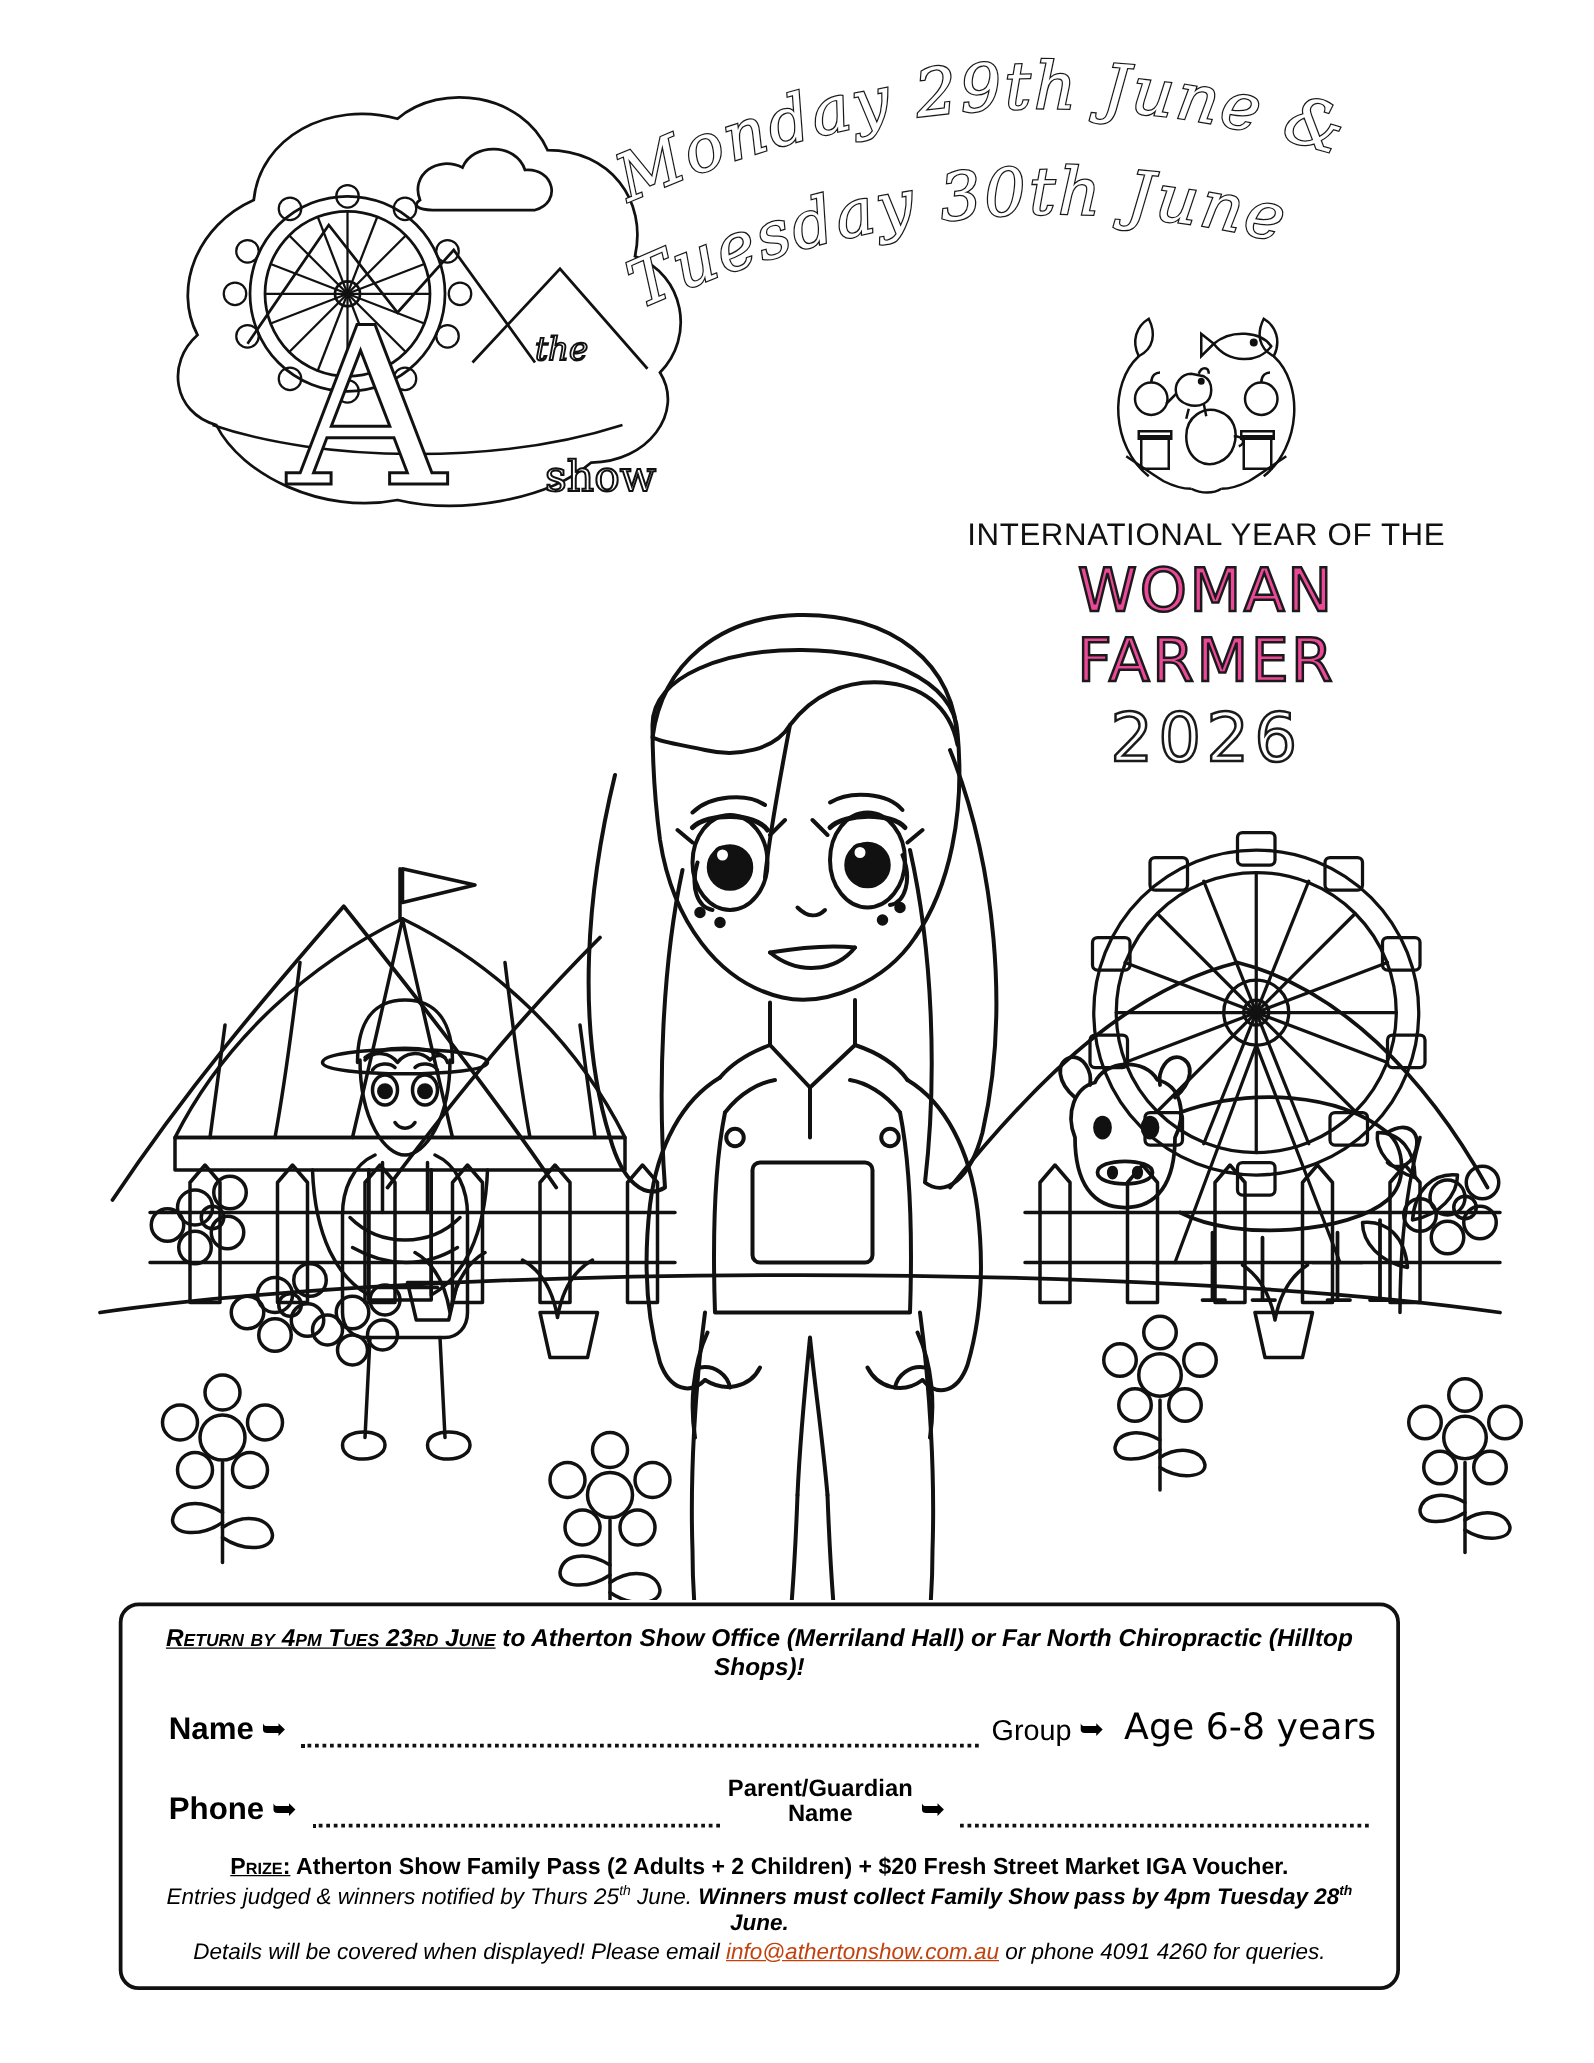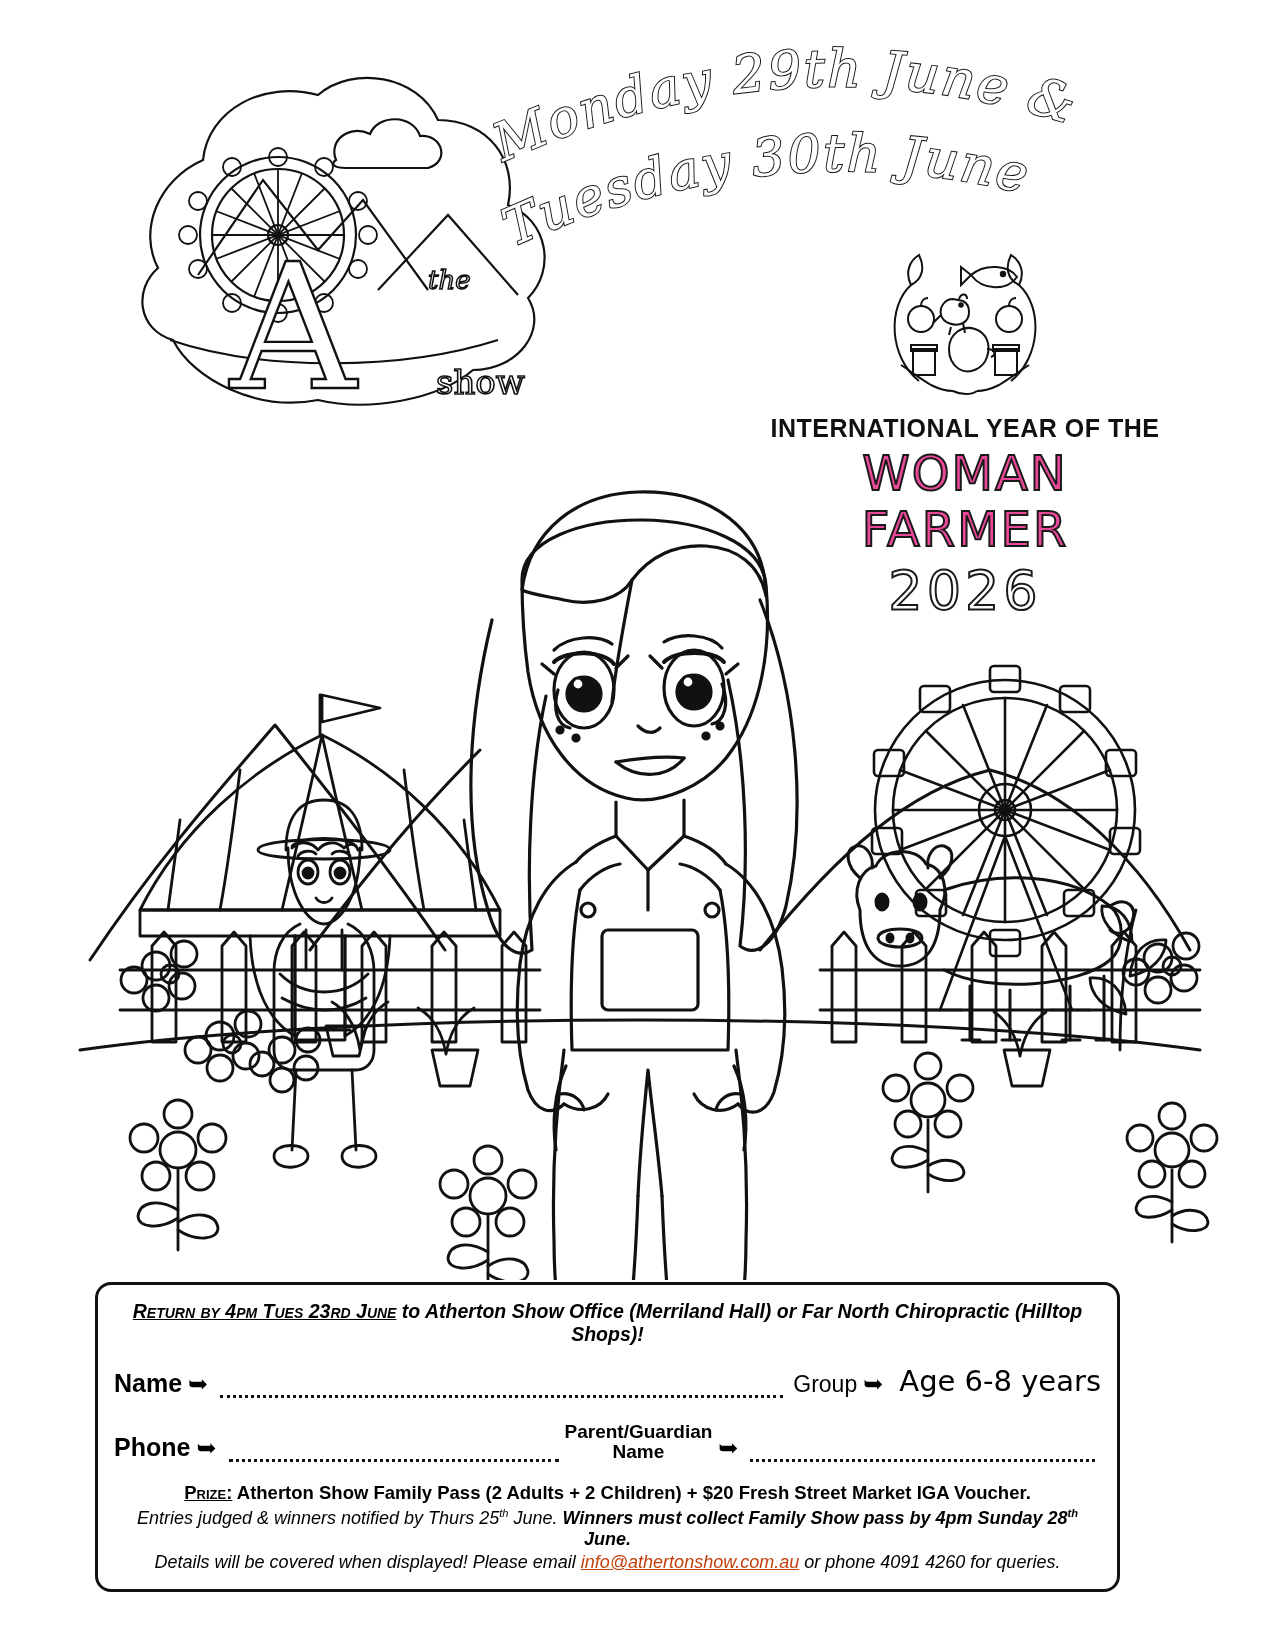--- a/index.html
+++ b/index.html
@@ -101,21 +101,20 @@
     width: 390px;
     text-align: center;
   }
   .wf-emblem { width: 180px; height: 165px; margin: 0 auto; display:block;}
   .wf-line1 {
     font-family: "Liberation Sans", sans-serif;
     font-size: 25px;
     letter-spacing: 0.5px;
     margin-top: 4px;
     color: #111;
-    font-weight: bold;
   }
   .wf-line2 {
     font-family: "DejaVu Sans", sans-serif;
     font-weight: normal;
     font-size: 48px;
     letter-spacing: 2px;
     color: #ec4899;
     -webkit-text-stroke: 2px #1a1a1a;
     margin-top: 2px;
   }
@@ -164,20 +163,21 @@
     font-size: 19.5px;
     margin-top: 3px;
   }
   .form-intro2 .ret { text-decoration: underline; }
   .smallcaps { font-variant: small-caps; }
 
   .row {
     display: flex;
     align-items: flex-end;
     margin-top: 18px;
+    margin-left: 21px;
   }
   .fld-label {
     font-weight: bold;
     font-size: 25px;
     white-space: nowrap;
   }
   .arrow {
     font-size: 24px;
     margin: 0 6px 0 6px;
   }
@@ -657,21 +657,21 @@
       </span>
       <span class="arrow">➥</span>
       <span class="dots"></span>
     </div>
 
     <div class="prize">
       <span class="pz">Prize:</span><span> Atherton Show Family Pass (2 Adults + 2 Children) + $20 Fresh Street Market IGA Voucher.</span>
     </div>
 
     <div class="note1">
-      <span>Entries judged &amp; winners notified by Thurs 25</span><sup>th</sup><span> June. </span><b><span>Winners must collect Family Show pass by 4pm Sunday 28</span><sup>th</sup><span> June.</span></b>
+      <span>Entries judged &amp; winners notified by Thurs 25</span><sup>th</sup><span> June. </span><b><span>Winners must collect Family Show pass by 4pm Tuesday 28</span><sup>th</sup><span> June.</span></b>
     </div>
 
     <div class="note2">
       <span>Details will be covered when displayed!  Please email </span><a class="email" href="#">info@athertonshow.com.au</a><span> or phone 4091 4260 for queries.</span>
     </div>
   </div>
 
 </div>
 
 </body></html>

